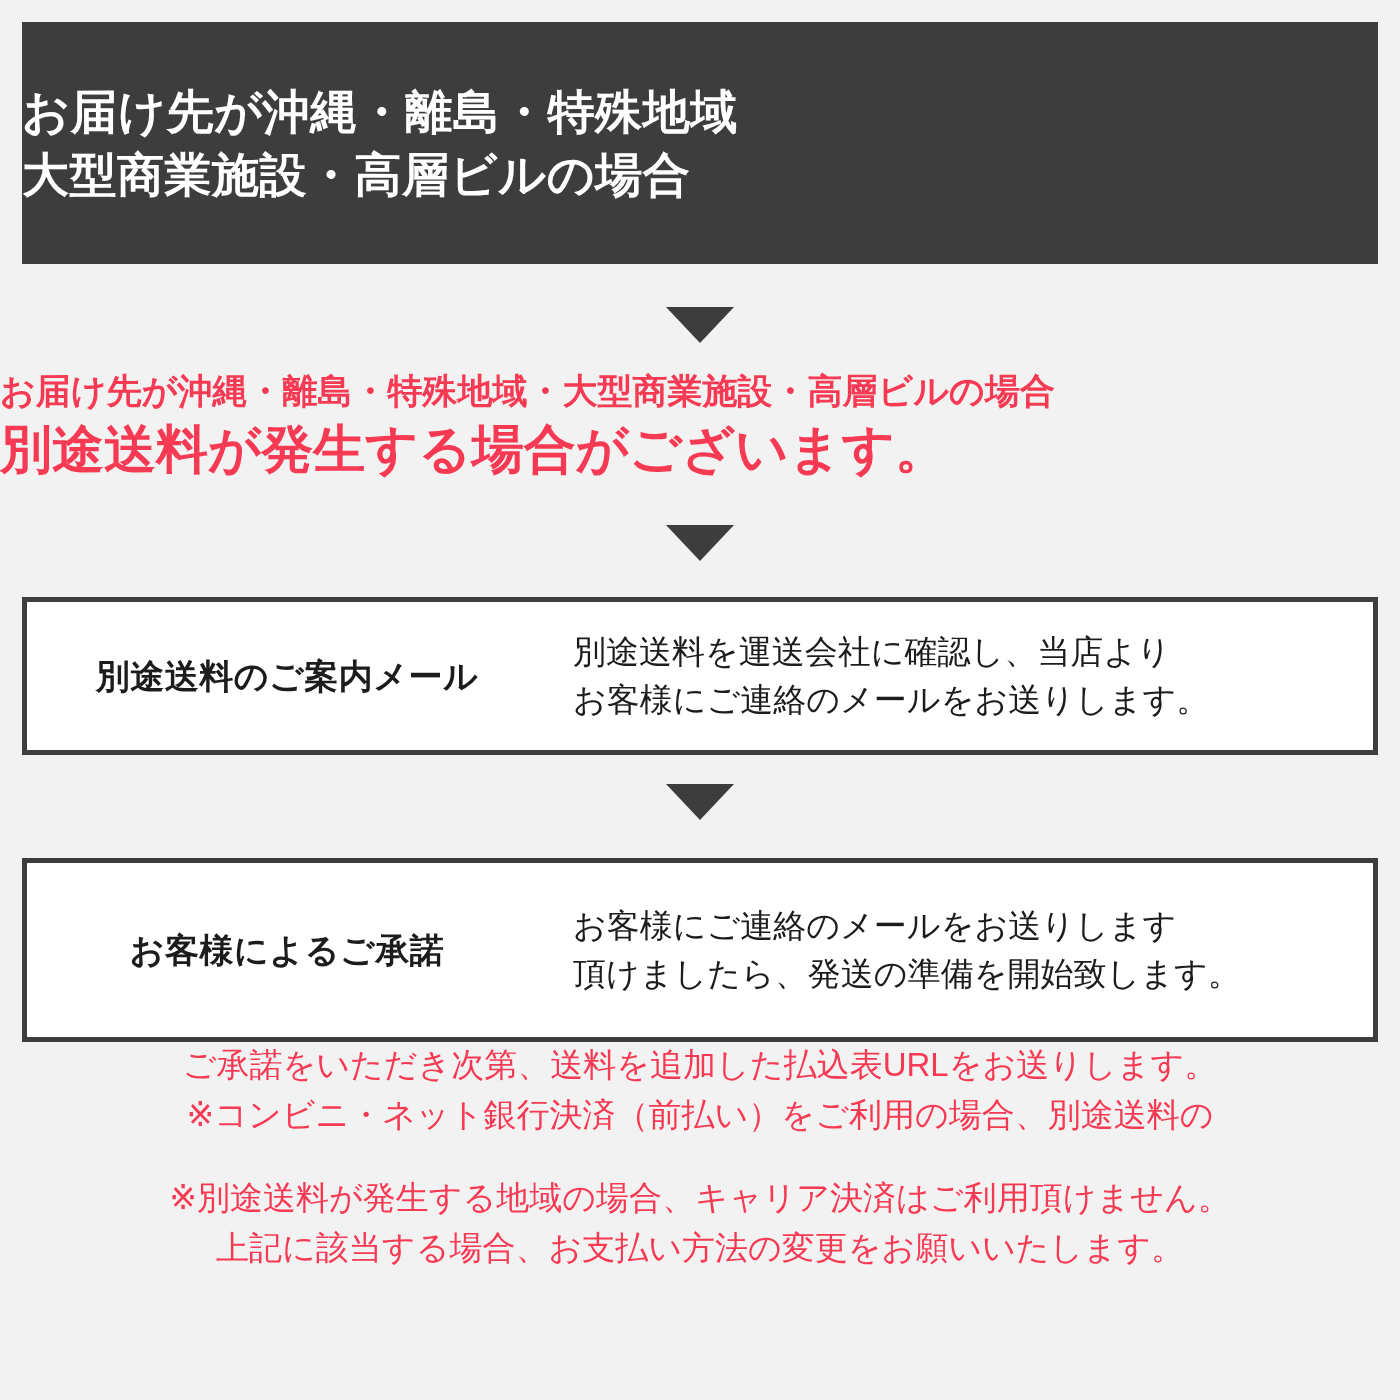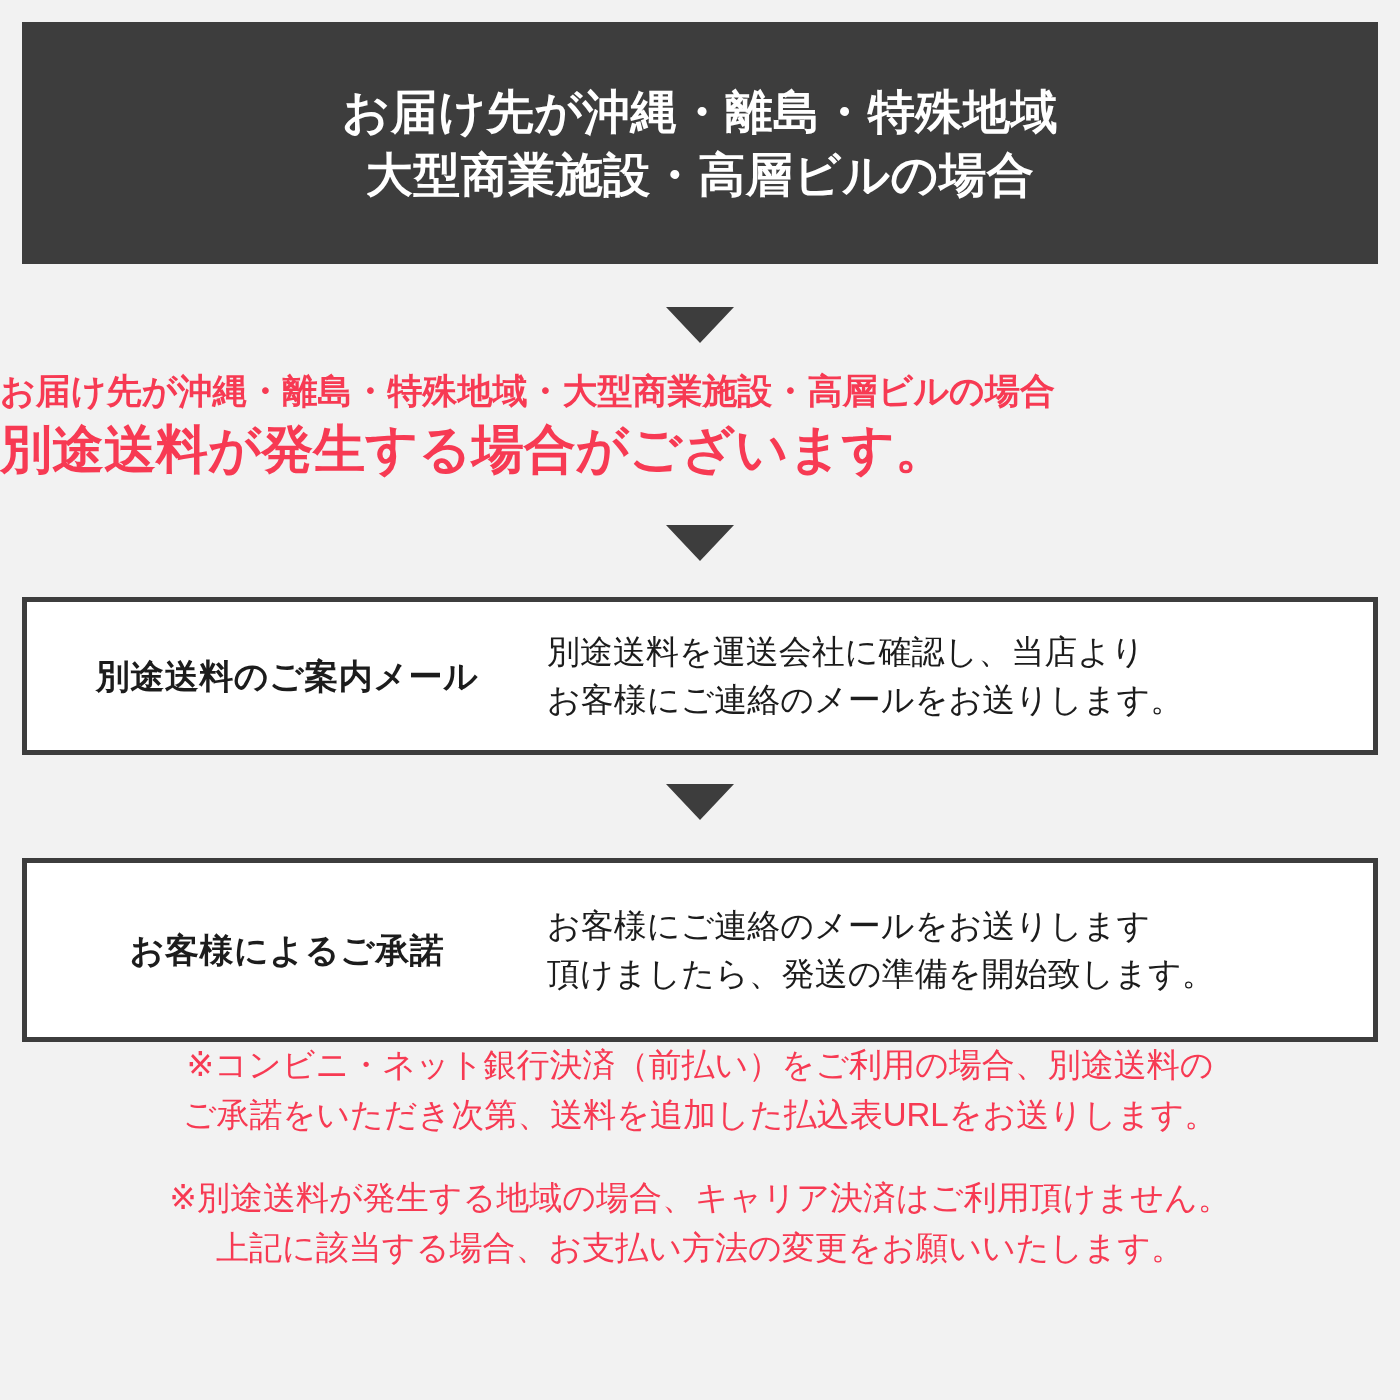--- a/index.html
+++ b/index.html
@@ -25,21 +25,20 @@
   
   .header-banner {
     position: absolute;
     left: 22px;
     top: 22px;
     width: 1356px;
     height: 242px;
     background: #3d3d3d;
     display: flex;
     flex-direction: column;
-    align-items: center;
     justify-content: center;
     box-sizing: border-box;
   }
   .header-line {
     color: #ffffff;
     font-size: 47px;
     font-weight: bold;
     line-height: 1.35;
     letter-spacing: 0.5px;
     white-space: nowrap;
@@ -84,20 +83,21 @@
   
   .step-box {
     position: absolute;
     left: 22px;
     width: 1356px;
     background: #ffffff;
     border: 5px solid #3d3d3d;
     box-sizing: border-box;
     display: flex;
     align-items: center;
+    gap: 26px;
   }
   #step-box-1 { top: 597px; height: 158px; }
   #step-box-2 { top: 858px; height: 184px; }
 
   .step-label {
     width: 520px;
     flex: none;
     text-align: center;
     font-size: 34px;
     font-weight: bold;
@@ -164,22 +164,22 @@
   <div class="step-box" id="step-box-2">
     <div class="step-label">お客様によるご承諾</div>
     <div class="step-desc">
       <span>お客様にご連絡のメールをお送りします</span>
       <span>頂けましたら、発送の準備を開始致します。</span>
     </div>
   </div>
 
   <div class="notes">
     <div class="note first">
+      <span>ご承諾をいただき次第、送料を追加した払込表URLをお送りします。</span>
       <span>※コンビニ・ネット銀行決済（前払い）をご利用の場合、別途送料の</span>
-      <span>ご承諾をいただき次第、送料を追加した払込表URLをお送りします。</span>
     </div>
     <div class="note second">
       <span>※別途送料が発生する地域の場合、キャリア決済はご利用頂けません。</span>
       <span>上記に該当する場合、お支払い方法の変更をお願いいたします。</span>
     </div>
   </div>
 
 </div>
 
 </body></html>

